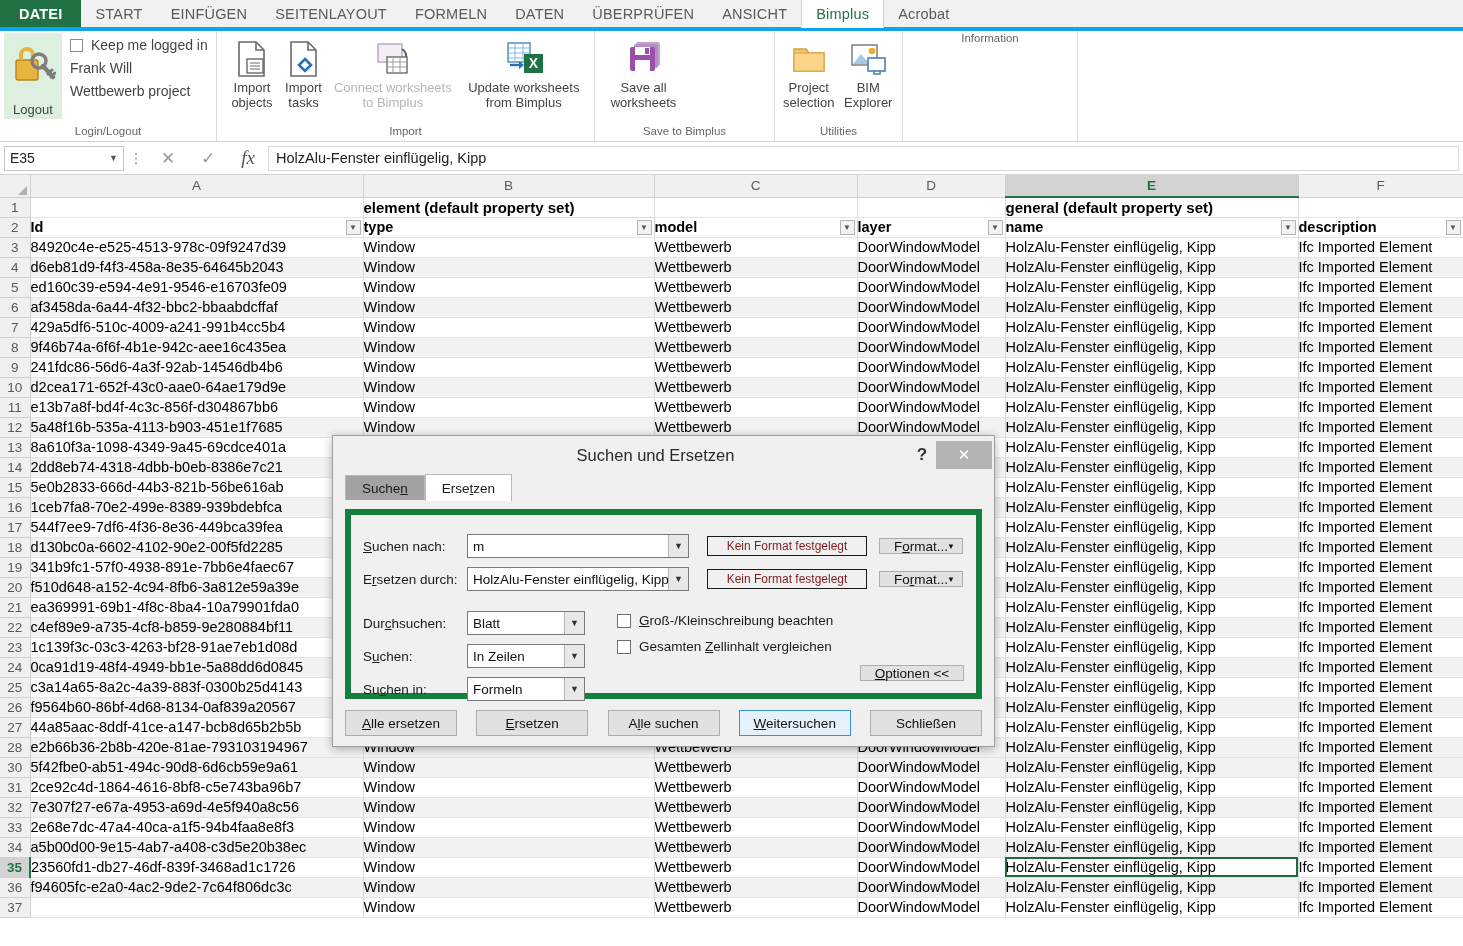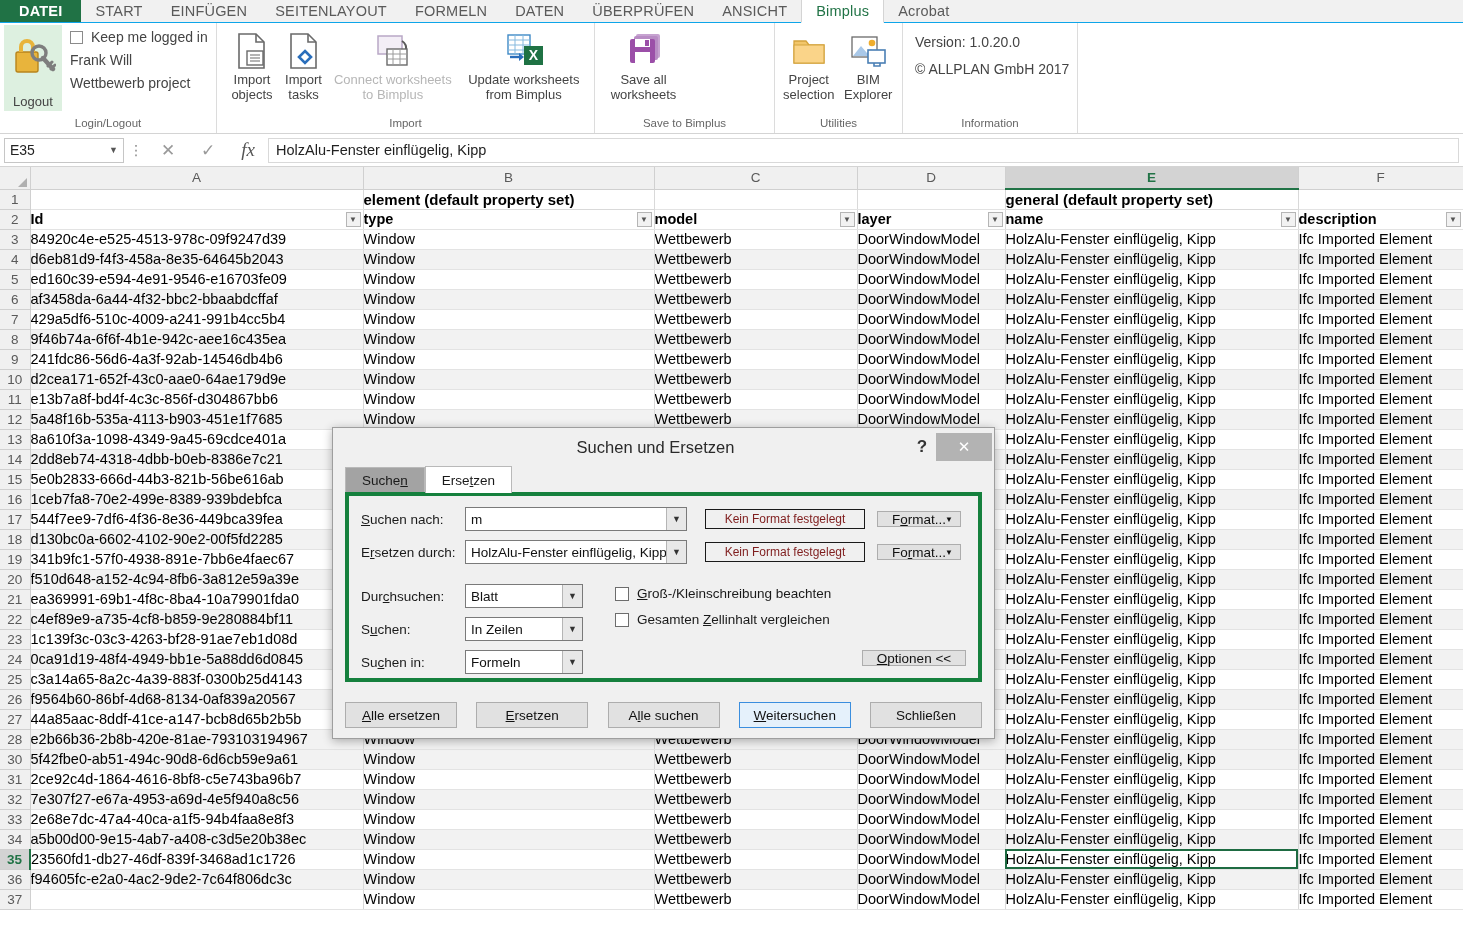--- a/index.html
+++ b/index.html
@@ -6,25 +6,25 @@
   html, body {
     margin: 0; padding: 0;
     width: 1463px; height: 946px;
     overflow: hidden;
     background: #fff;
     font-family: "Liberation Sans", sans-serif;
   }
 
   
   #ribbon-tabs {
-    height: 23px;
+    height: 31px;
     background: #f1f1f1;
     display: flex;
     align-items: stretch;
-    border-bottom: 1px solid #0ea5e9;
+    border-bottom: 4px solid #0ea5e9;
     text-align: center;
   }
   .tab {
     display: flex; align-items: center;
     padding: 0 14px;
     font-size: 14.5px;
     color: #5a5a5a;
     letter-spacing: .2px;
     cursor: default;
   }
@@ -226,22 +226,22 @@
   }
   #dlg-tabs { padding-left: 12px; display:flex; align-items:flex-end; height:26px; position:relative; z-index:2; }
   .dtab {
     height: 25px; padding: 0 16px;
     display:flex; align-items:center;
     background:#a3a3a3; border:1px solid #b9b9b9; border-bottom:none;
     font-size:13.5px; color:#1a1a1a; cursor:pointer;
   }
   .dtab.active { background:#fff; border-color:#b9b9b9; height:27px; margin-bottom:-1px; }
   #dlg-panel {
-    margin: 0 12px; border: 4px solid #15803d; background:#f0f0f0;
-    height: 190px; padding: 11px 12px 0 12px; position:relative;
+    margin: 9px 12px; border: 6px solid #15803d; background:#f0f0f0;
+    height: 190px; padding: 19px 12px 0 12px; position:relative;
   }
   .frow { display:flex; align-items:center; margin-bottom: 9px; }
   .flabel { width: 104px; font-size: 13.5px; color:#1a1a1a; }
   .combo {
     height: 24px; border: 1px solid #7a7a7a; background:#fff;
     display:flex; align-items:center; position:relative;
   }
   .combo .cval { flex:1; padding-left:5px; font-size:13.5px; color:#111; white-space:nowrap; overflow:hidden; }
   .combo .carrow {
     width: 20px; height: 22px; background:#e8e8e8; border-left:1px solid #b5b5b5;
@@ -408,24 +408,20 @@
             <path d="M26 32 v3 h6 v-3" fill="none" stroke="#4a7fb5" stroke-width="1.6"></path>
           </svg>
         </div>
         <div class="bl"><span>BIM</span><br><span>Explorer</span></div>
       </div>
     </div>
     <div class="rgroup-label">Utilities</div>
   </div>
 
   <div class="rgroup" id="grp-info" style="width:175px">
-    <div class="rgroup-body" style="flex-direction:column; padding:11px 0 0 12px; gap:11px">
-      <div style="font-size:14px;color:#444">Version: 1.0.20.0</div>
-      <div style="font-size:14px;color:#444">© ALLPLAN GmbH 2017</div>
-    </div>
     <div class="rgroup-label">Information</div>
   </div>
 
   <div style="flex:1"></div>
 </div>
 
 <div id="formula-bar">
   <div id="namebox">
     <span>E35</span>
     <span class="cv">▼</span>

